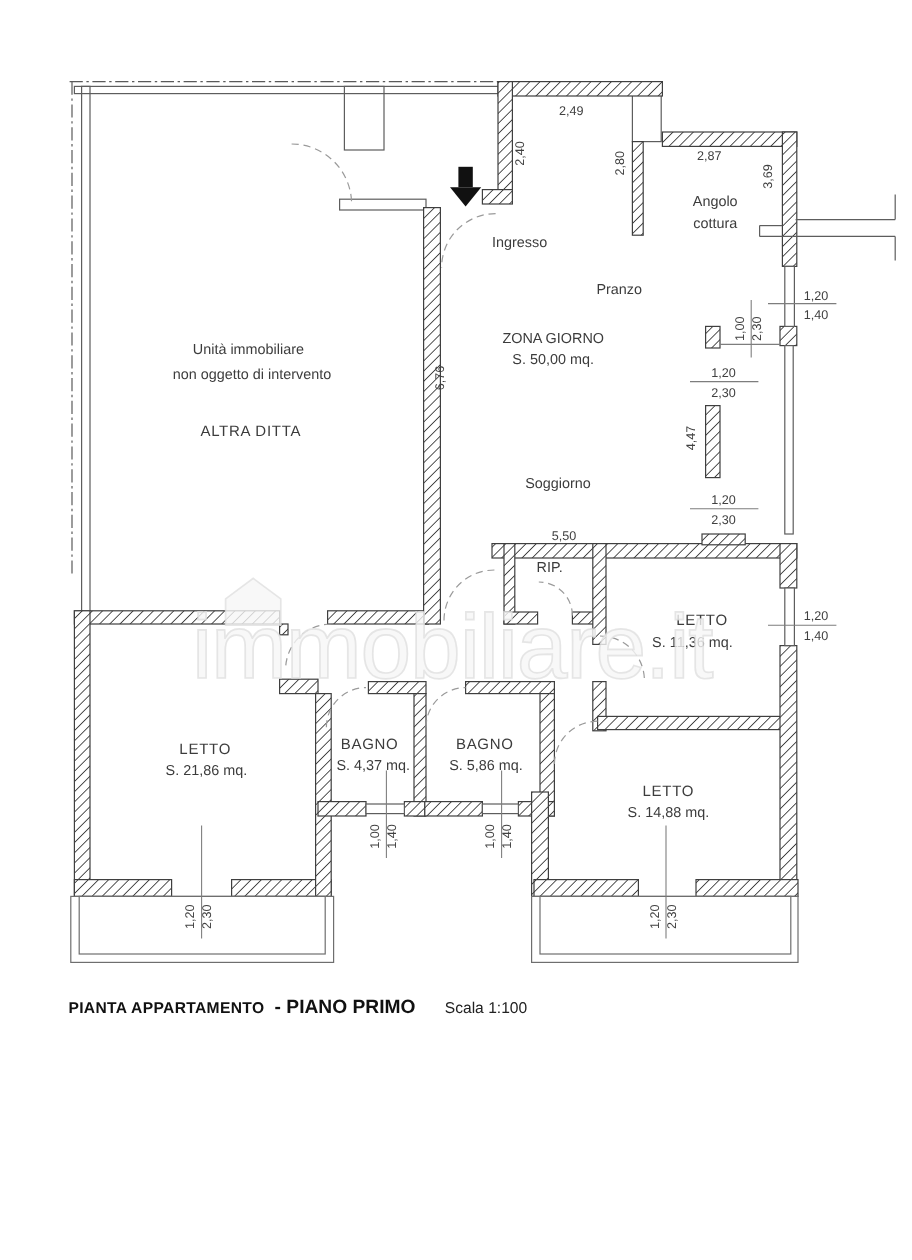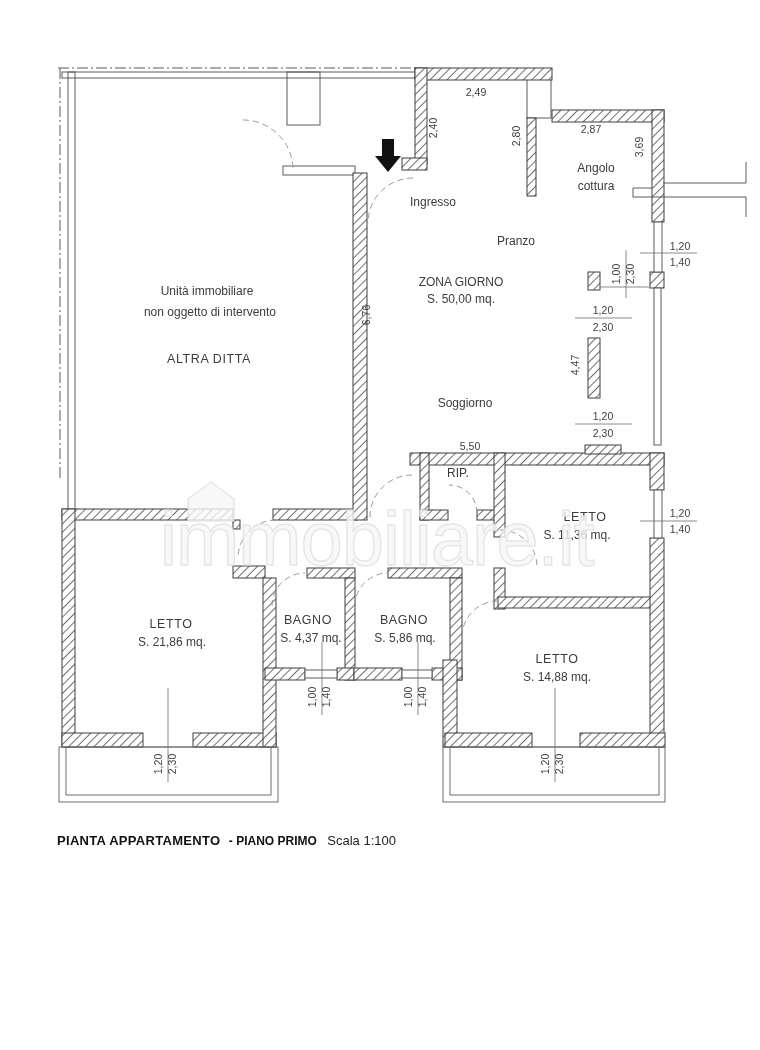--- a/index.html
+++ b/index.html
@@ -5,22 +5,22 @@
   html,body{margin:0;padding:0;background:#ffffff;}
   #stage{position:relative;width:760px;height:1050px;background:#ffffff;overflow:hidden;
          font-family:"Liberation Sans", sans-serif;}
   svg text{font-family:"Liberation Sans", sans-serif;fill:#3c3c3c;}
   .rm{font-size:12px;}
   .rmb{font-size:12.5px;letter-spacing:.6px;}
   .dm{font-size:10.5px;fill:#414141;}
   .wm{font-size:76px;letter-spacing:-1px;fill:#f6f6f6;fill-opacity:.8;stroke:#dedede;stroke-opacity:.75;stroke-width:1.4px;}
   #titlebar{position:absolute;left:57px;top:831px;white-space:nowrap;color:#111;}
   #titlebar .t1{font-size:13px;font-weight:bold;letter-spacing:.3px;}
-  #titlebar .t2{font-size:12px;font-weight:bold;margin-left:4px;}
-  #titlebar .t3{font-size:13px;font-weight:normal;margin-left:6px;color:#222;}
+  #titlebar .t2{font-size:16px;font-weight:bold;margin-left:4px;}
+  #titlebar .t3{font-size:13px;font-weight:normal;margin-left:20px;color:#222;}
 </style>
 </head>
 <body>
 
 <div id="stage">
 <svg width="760" height="820" viewBox="0 0 760 820">
   <defs>
     <pattern id="hatch" patternUnits="userSpaceOnUse" width="6" height="6" patternTransform="rotate(45)">
       <rect width="6" height="6" fill="#ffffff"></rect>
       <line x1="0" y1="0" x2="0" y2="6" stroke="#3f3f3f" stroke-width="1.5"></line>

